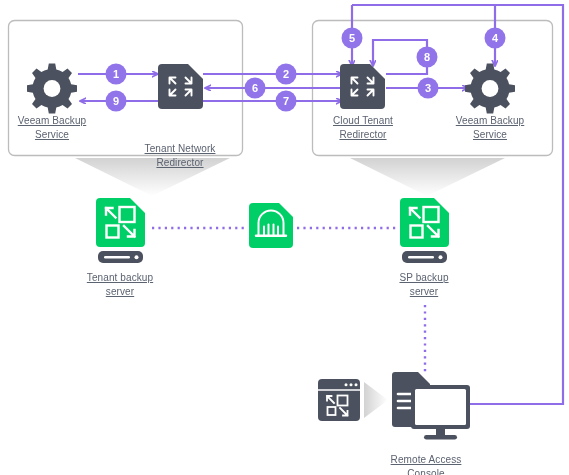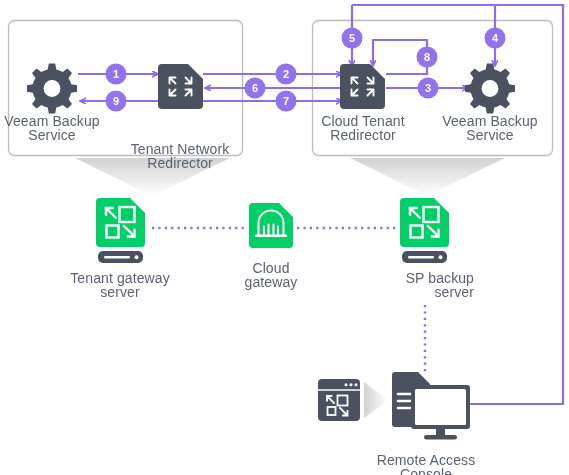--- a/index.html
+++ b/index.html
@@ -5,22 +5,23 @@
   html,body{margin:0;padding:0;background:#ffffff;}
   body{
     width:569px;height:475px;position:relative;overflow:hidden;
     font-family:"Liberation Sans","DejaVu Sans",sans-serif;
     color:#5b6270;
   }
   #stage{position:absolute;left:0;top:0;width:569px;height:475px;}
   svg#diagram{position:absolute;left:0;top:0;}
   .lbl{
     position:absolute;text-align:center;line-height:14px;
-    font-size:14px;color:#5b6270;letter-spacing:.1px;
+    font-size:10px;color:#5b6270;letter-spacing:.1px;
     white-space:pre-line;
+    text-decoration:underline;
   }
   .badge-num{
     font-size:11px;font-weight:bold;fill:#ffffff;
     font-family:"Liberation Sans","DejaVu Sans",sans-serif;
   }
 </style>
 </head>
 <body>
 
 <div id="stage">
@@ -242,25 +243,23 @@
 
   <div class="lbl" style="left:128px;top:114px;width:104px;margin-top:28px;">Tenant Network
 Redirector</div>
 
   <div class="lbl" style="left:311px;top:114px;width:104px;">Cloud Tenant
 Redirector</div>
 
   <div class="lbl" style="left:440px;top:114px;width:100px;">Veeam Backup
 Service</div>
 
-  <div class="lbl" style="left:70px;top:271px;width:100px;">Tenant gateway
+  <div class="lbl" style="left:70px;top:271px;width:100px;">Tenant backup
 server</div>
 
-  <div class="lbl" style="left:231px;top:261px;width:80px;">Cloud
-gateway</div>
-
-  <div class="lbl" style="left:374px;top:271px;width:100px;text-align:right;">SP backup
+
+  <div class="lbl" style="left:374px;top:271px;width:100px;">SP backup
 server</div>
 
   <div class="lbl" style="left:372px;top:437px;width:108px;margin-top:16px;">Remote Access
 Console</div>
 
 </div>
 
 </body></html>

